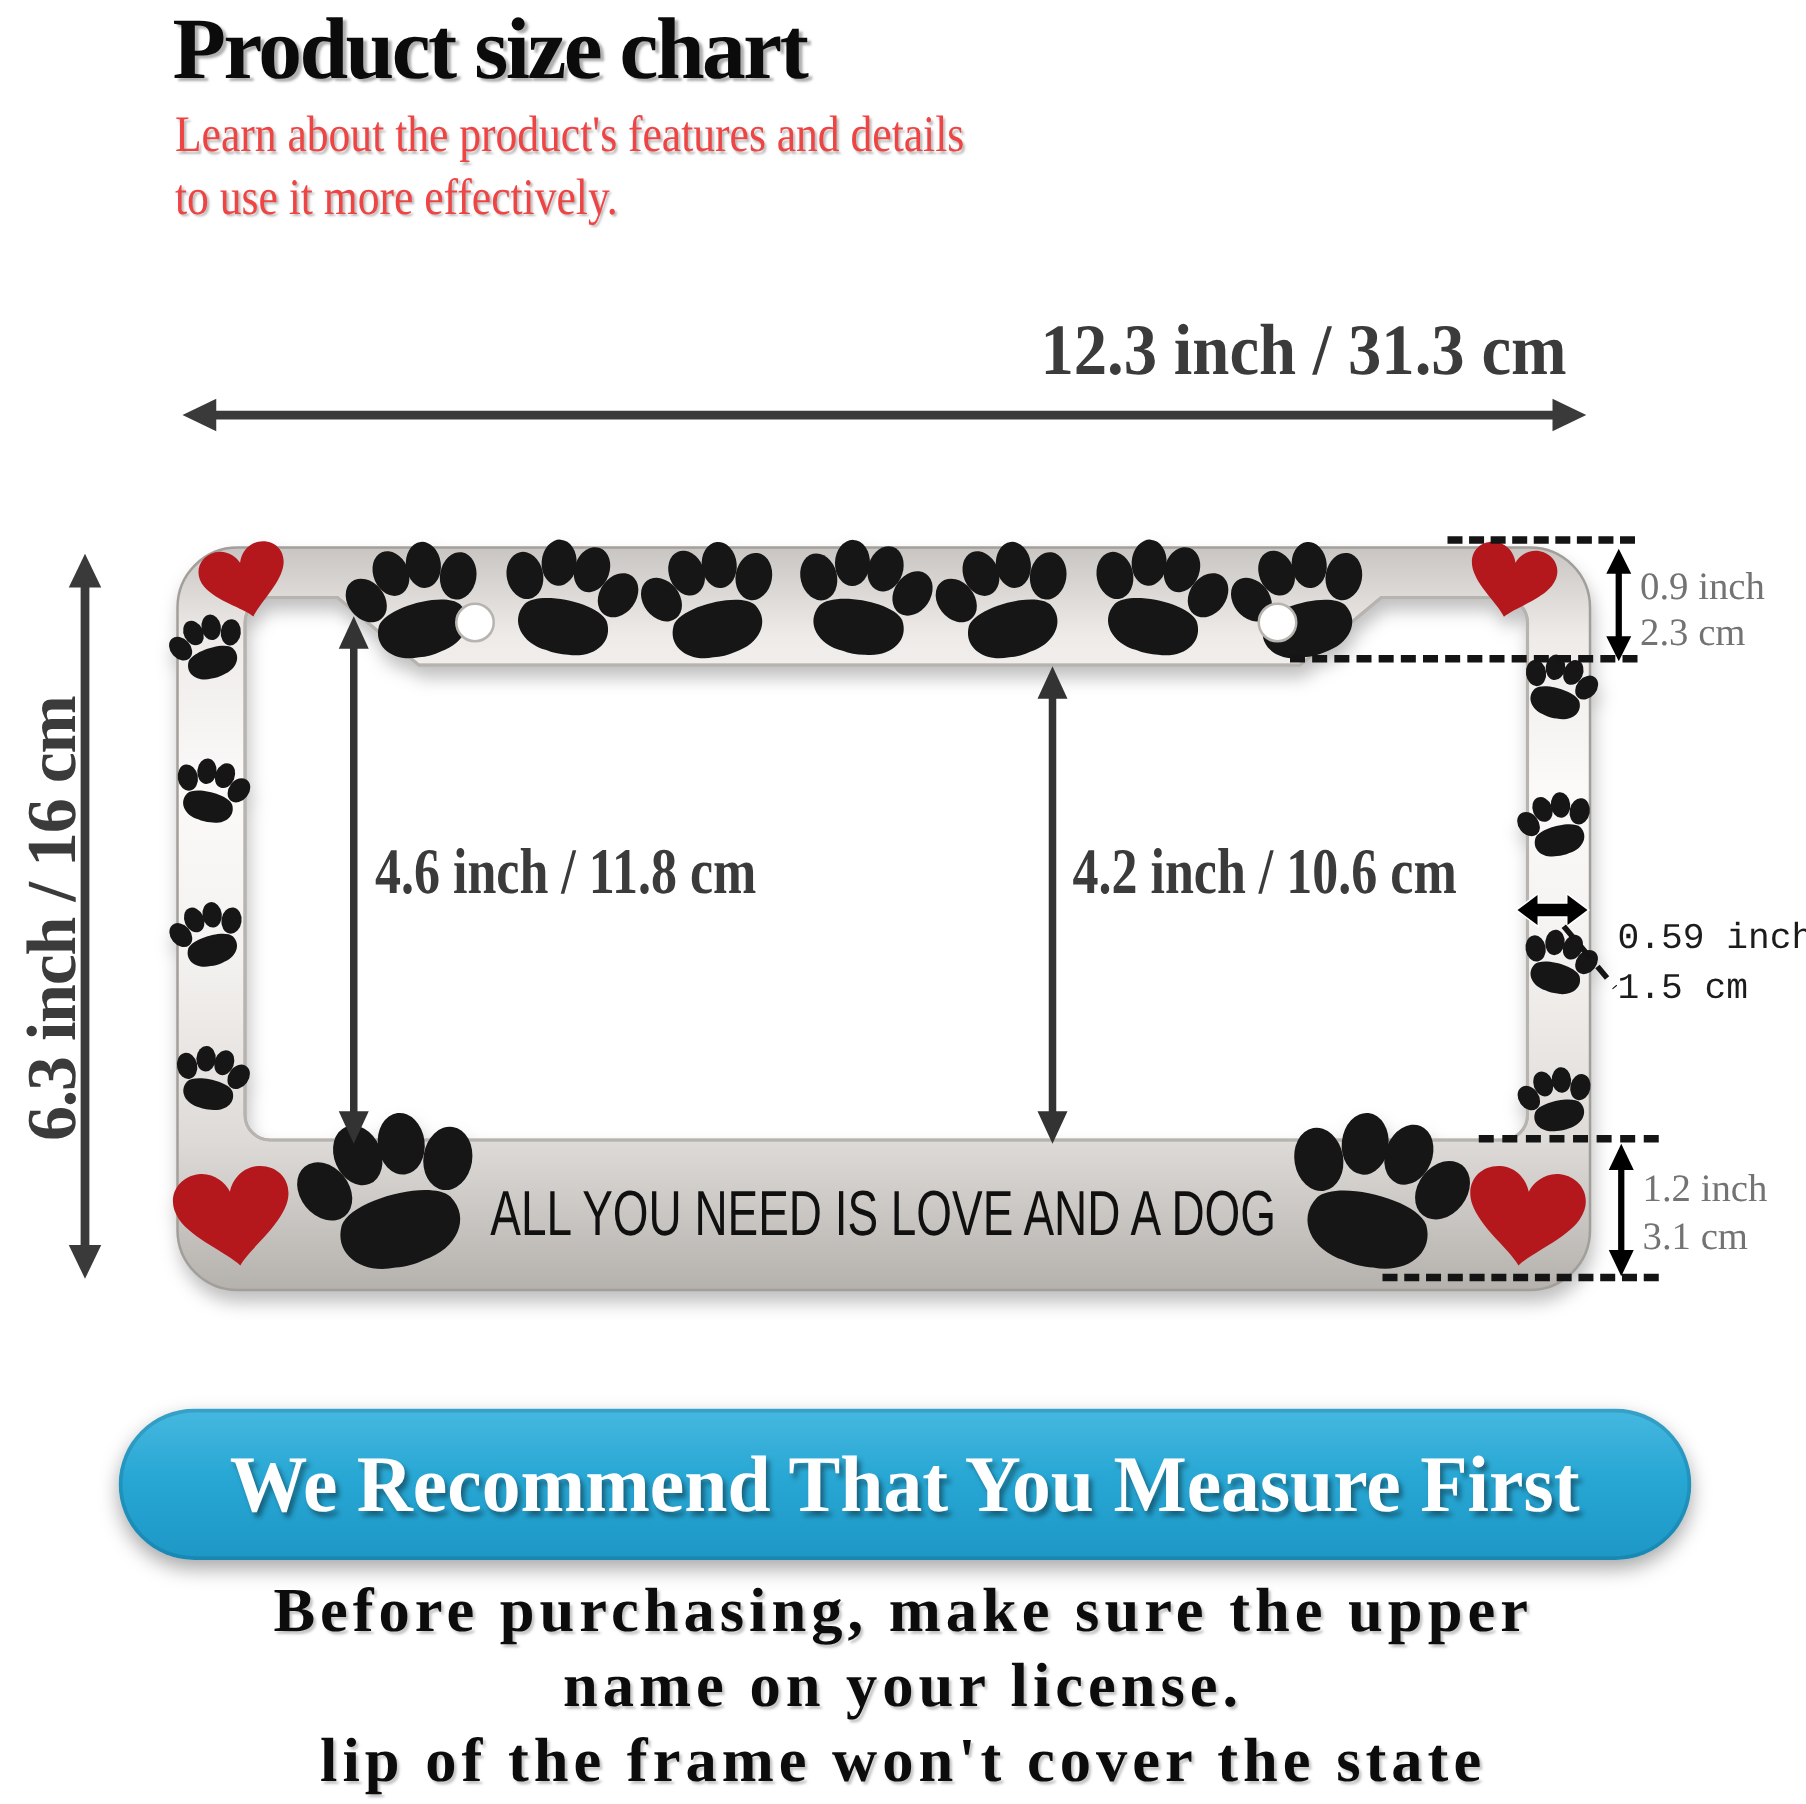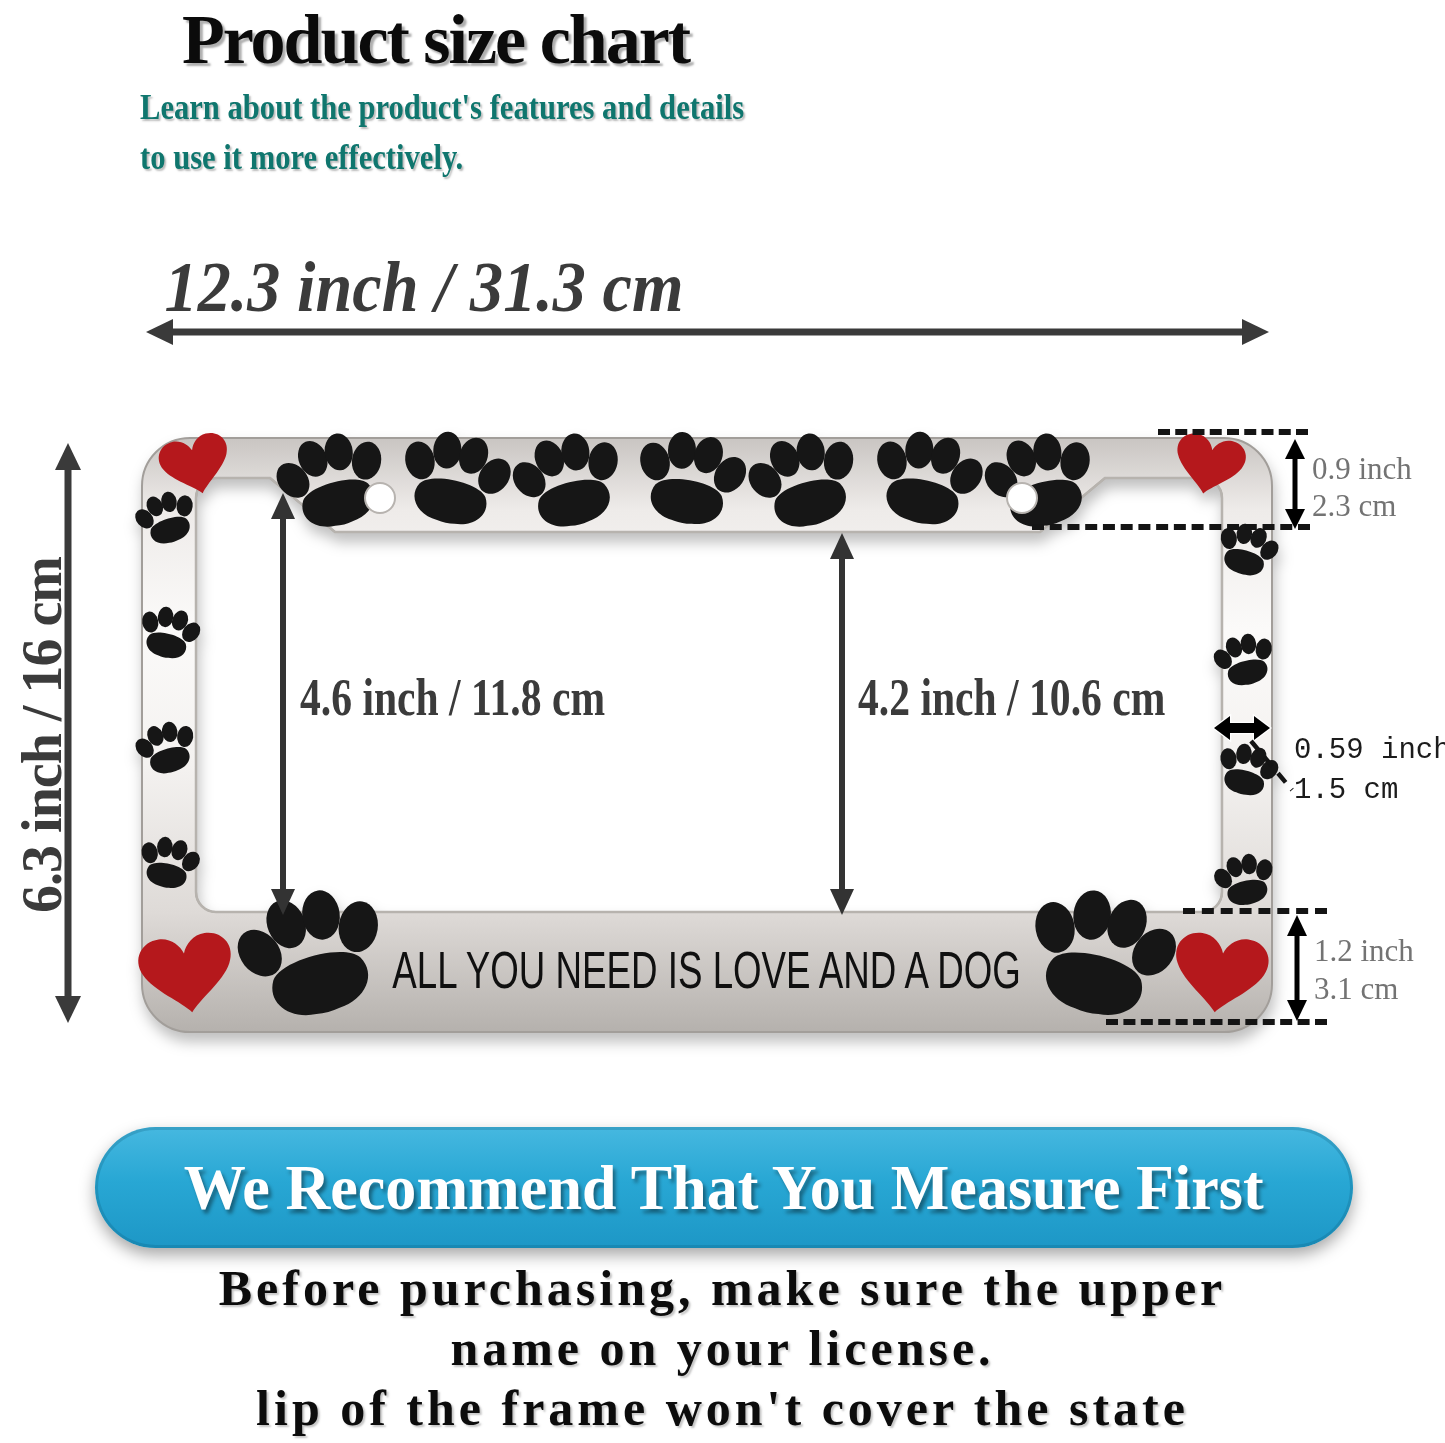--- a/index.html
+++ b/index.html
@@ -2,28 +2,28 @@
 <html><head>
 <meta charset="utf-8">
 <style>
   html,body{margin:0;padding:0;background:#fff;}
   .canvas{position:relative;width:1445px;height:1443px;background:#ffffff;overflow:hidden;
           font-family:"Liberation Serif",serif;}
   .abs{position:absolute;}
 
   
   .title{left:138px;top:0px;font-size:70px;font-weight:bold;color:#0b0b0b;letter-spacing:-2px;
-         text-shadow:3px 3px 2px rgba(130,130,130,.65);white-space:nowrap;margin-left:44px;}
-  .subtitle{left:140px;top:82px;font-size:36px;font-weight:bold;color:#0f766e;line-height:50px;
+         text-shadow:3px 3px 2px rgba(130,130,130,.65);white-space:nowrap;}
+  .subtitle{left:140px;top:82px;font-size:41px;font-weight:normal;color:#ef4444;line-height:50px;
             text-shadow:2px 2px 2px rgba(140,140,140,.6);white-space:nowrap;}
   .subtitle .cond{display:inline-block;transform:scaleX(.85);transform-origin:left center;}
 
   
   .dim{color:#3b3b3b;font-weight:bold;white-space:nowrap;text-align:right;}
-  .lbl-outer-w{left:142px;top:246px;width:1130px;text-align:left;font-size:72px;font-style:italic;}
+  .lbl-outer-w{left:142px;top:246px;width:1130px;text-align:right;font-size:58px;}
   .lbl-outer-w .cond{display:inline-block;transform:scaleX(.92);}
   .lbl-outer-h{left:4px;top:500px;width:76px;height:470px;display:flex;align-items:center;justify-content:center;}
   .lbl-outer-h .rot{transform:rotate(-90deg);white-space:nowrap;font-size:56px;letter-spacing:-1px;}
   .lbl-inner{font-size:52px;top:668px;}
   .lbl-inner .cond{display:inline-block;transform:scaleX(.8);transform-origin:left center;}
   .lbl-left{left:300px;}
   .lbl-right{left:858px;}
   .sans-lbl{font-family:Liberation Serif, serif;font-size:31px;color:#737373;line-height:37px;
             font-weight:normal;white-space:nowrap;}
   .mono-lbl{font-family:"Liberation Mono",monospace;font-size:29px;color:#1c1c1c;line-height:40px;

